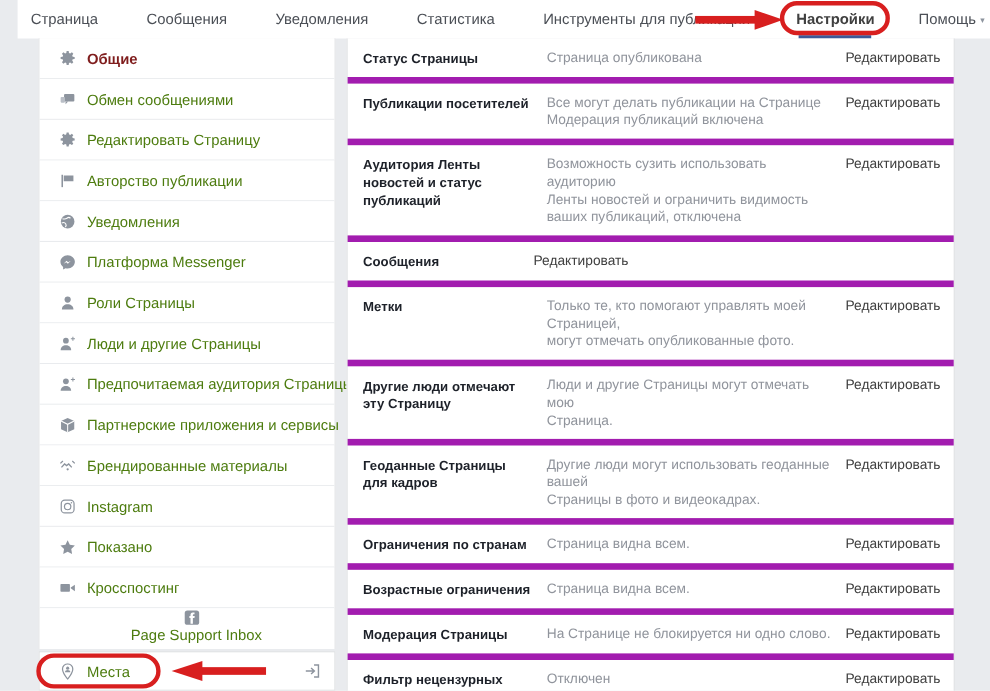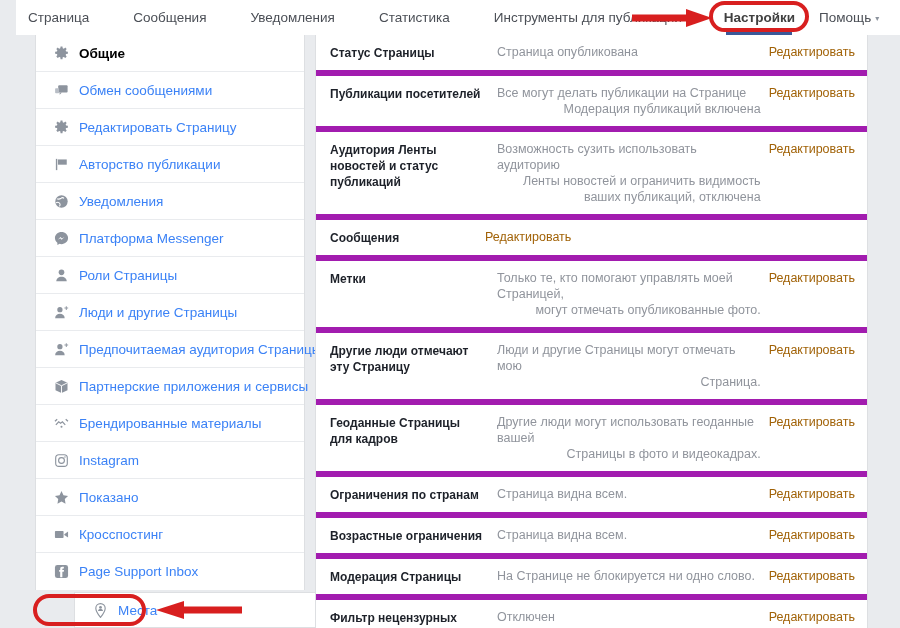--- a/index.html
+++ b/index.html
@@ -73,28 +73,28 @@
   }
   .side-row {
     height: 37px;
     display: flex;
     align-items: center;
     padding-left: 17px;
     border-bottom: 1px solid #e9ebee;
     cursor: pointer;
     background: #fff;
   }
-  .side-row:last-child { border-bottom: none; }
+  .side-row:last-child { border-bottom: none; flex-direction: column; }
   .side-label {
     font-size: 13.5px;
-    color: #3b82f6;
+    color: #4d7c0f;
     white-space: nowrap;
   }
   .side-row.selected .side-label {
-    color: #000000;
+    color: #7f1d1d;
     font-weight: bold;
   }
   .side-icon {
     width: 17px;
     height: 17px;
     margin-right: 9px;
     flex: 0 0 17px;
     display: flex;
     align-items: center;
     justify-content: center;
@@ -109,21 +109,20 @@
     top: 592px;
     width: 270px;
     height: 36px;
     background: #ffffff;
     border: 1px solid #dddfe2;
     display: flex;
     align-items: center;
     padding-left: 17px;
     padding-right: 12px;
     cursor: pointer;
-    margin-left: 39px;
   }
   #places-card .side-label { flex: 1; }
   .arrow-out-icon { color: #8d949e; width: 16px; height: 16px; }
 
   
   #main {
     position: absolute;
     left: 315px;
     top: 35px;
     width: 553px;
@@ -148,25 +147,25 @@
     padding-top: 1px;
   }
   .set-desc {
     flex: 1;
     font-size: 12.5px;
     color: #90949c;
     line-height: 16px;
     padding-right: 8px;
     margin-left: 12px;
   }
-  .set-desc .line2 { display: block; text-align: right; }
+  .set-desc .line2 { display: block; }
   .set-edit {
     flex: 0 0 auto;
     font-size: 12.5px;
-    color: #a16207;
+    color: #404040;
     cursor: pointer;
     white-space: nowrap;
     padding-top: 1px;
   }
 
   
   #annotations {
     position: absolute;
     inset: 0;
     pointer-events: none;
@@ -204,21 +203,21 @@
     </div>
     <div class="nav-item" style="margin-left: 44px;">
       <span>Статистика</span>
     </div>
     <div class="nav-item" style="margin-left: 44px;">
       <span>Инструменты для публикации</span>
     </div>
     <div class="nav-item active" style="margin-left: 42px;">
       <span>Настройки</span>
     </div>
-    <div class="nav-item" style="margin-left: 24px;">
+    <div class="nav-item" style="margin-left: 40px;">
       <span>Помощь</span>
       <span class="nav-caret">▾</span>
     </div>
   </div>
 
 <div id="sidebar">
     <div class="side-row selected">
       <span class="side-icon">
         <svg width="15" height="15" viewBox="0 0 16 16" fill="currentColor">
           <path d="M8 5.2A2.8 2.8 0 1 0 8 10.8 2.8 2.8 0 0 0 8 5.2zm0 4.3a1.5 1.5 0 1 1 0-3 1.5 1.5 0 0 1 0 3z"></path>

